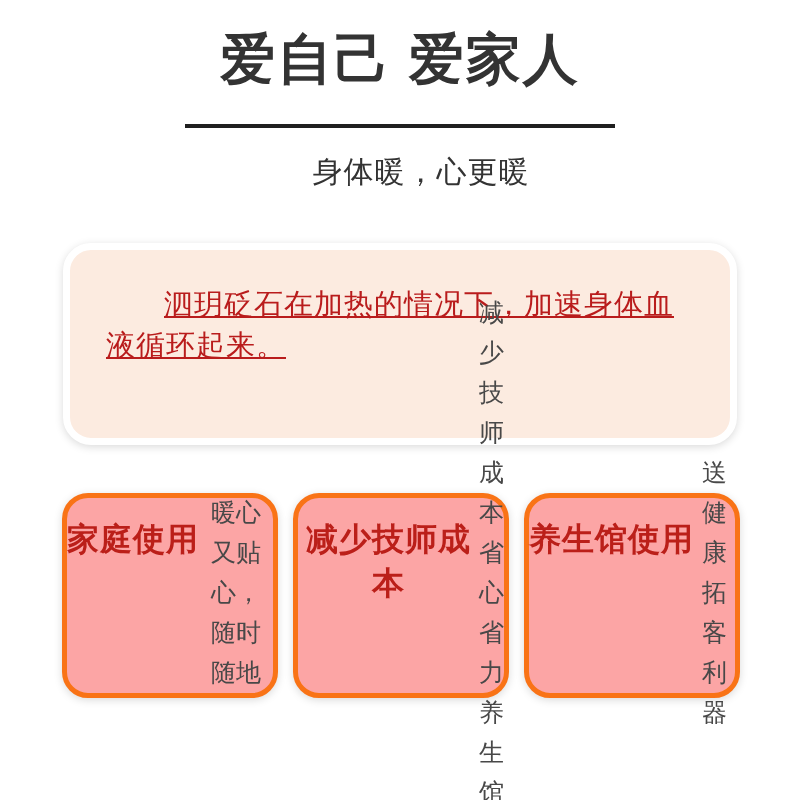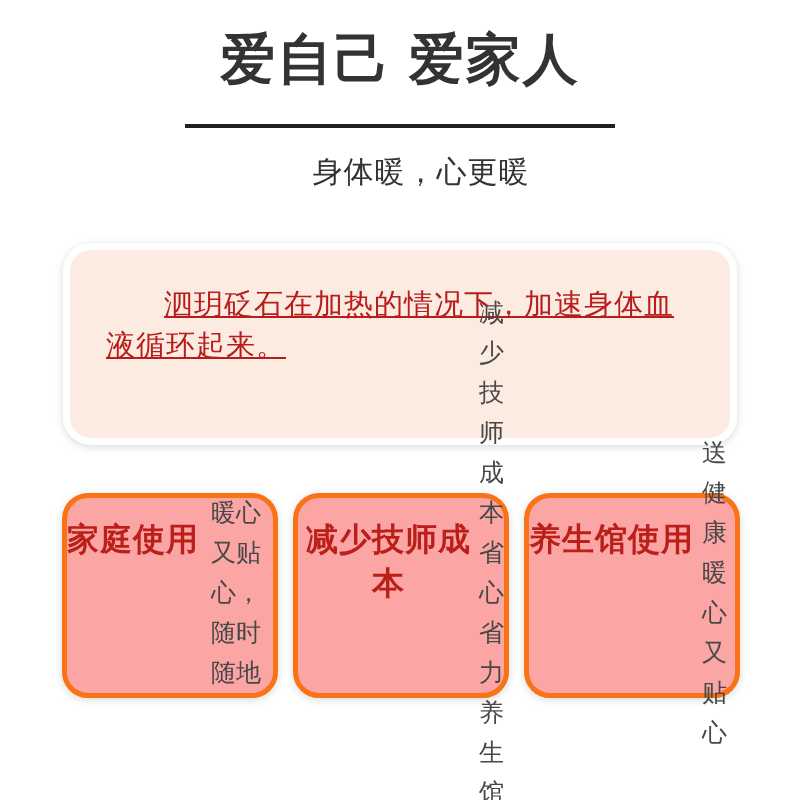--- a/index.html
+++ b/index.html
@@ -123,19 +123,19 @@
         <span>减少技师成本</span>
         <span>省心省力</span>
         <span>养生馆使用</span>
       </div>
     </div>
 
     <div class="usage-card">
       <div class="card-title">养生馆使用</div>
       <div class="card-body">
         <span>送健康</span>
-        <span>暖心又贴心</span>
+        <span>拓客利器</span>
       </div>
     </div>
 
   </section>
 
 </div>
 
 </body></html>

